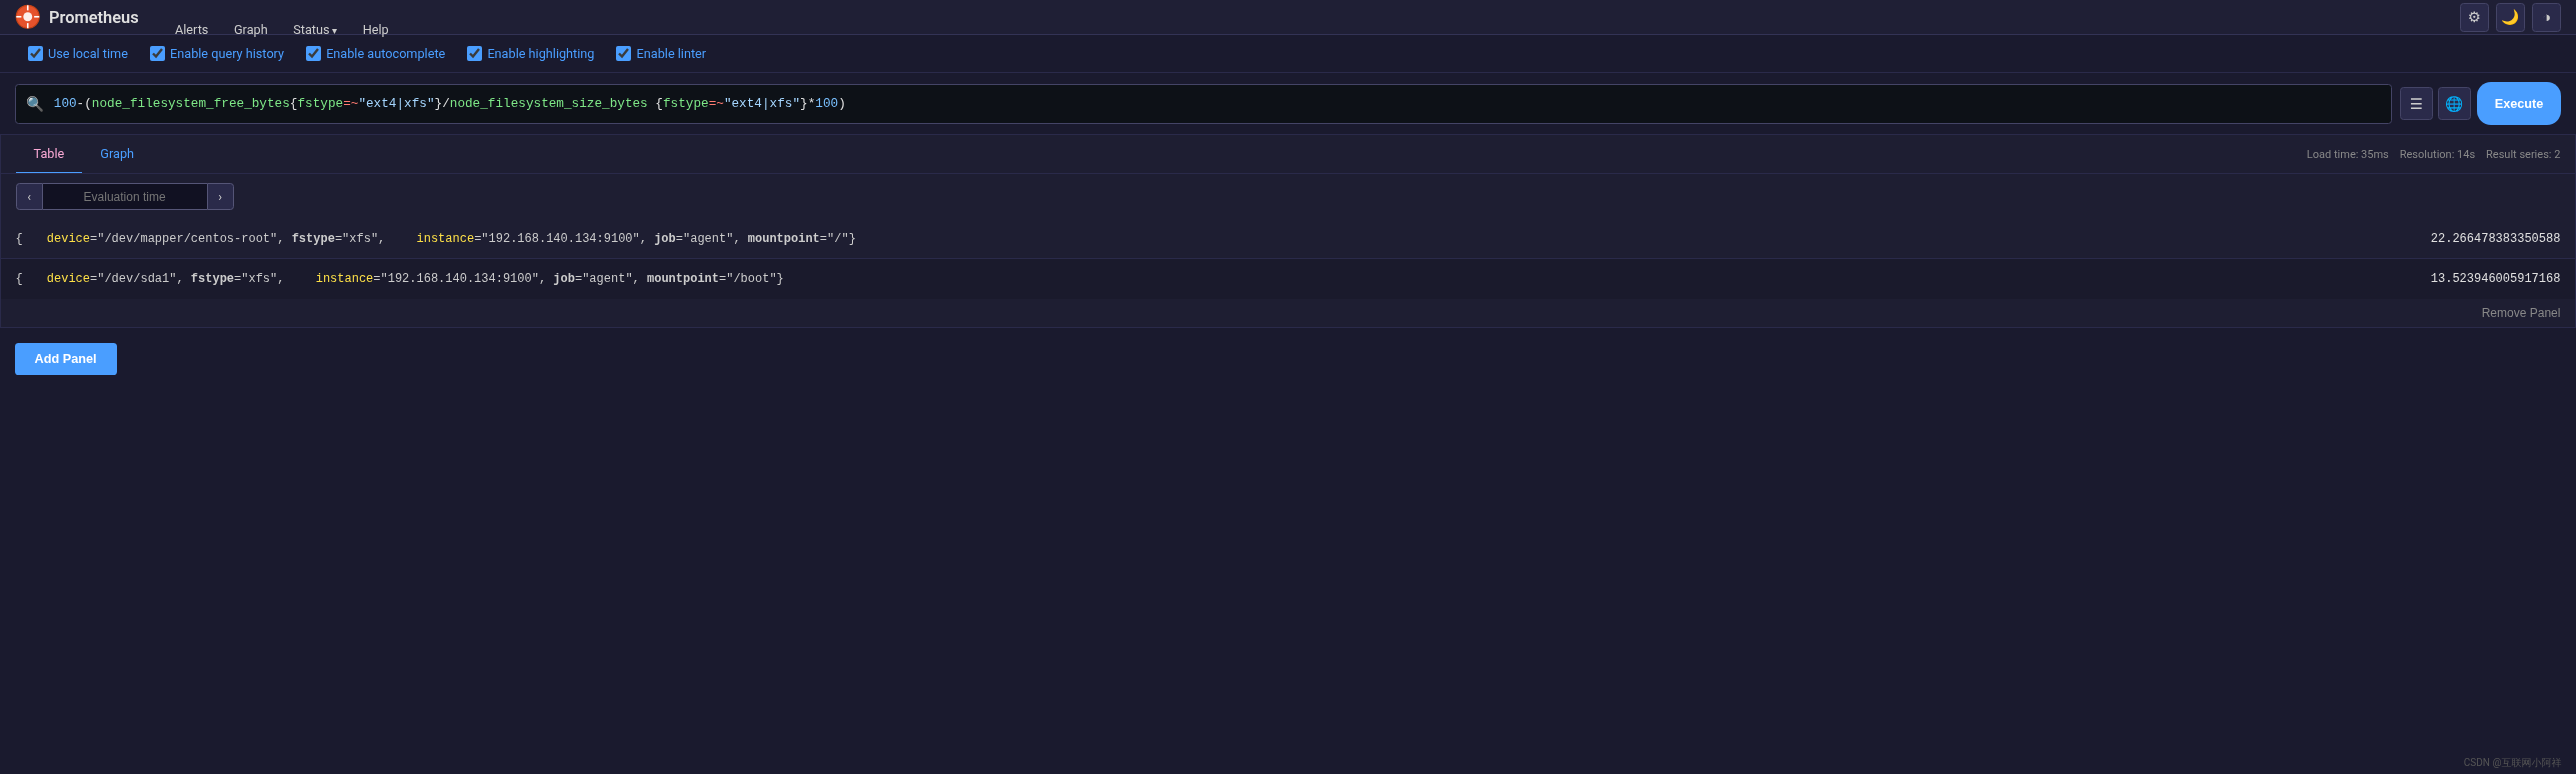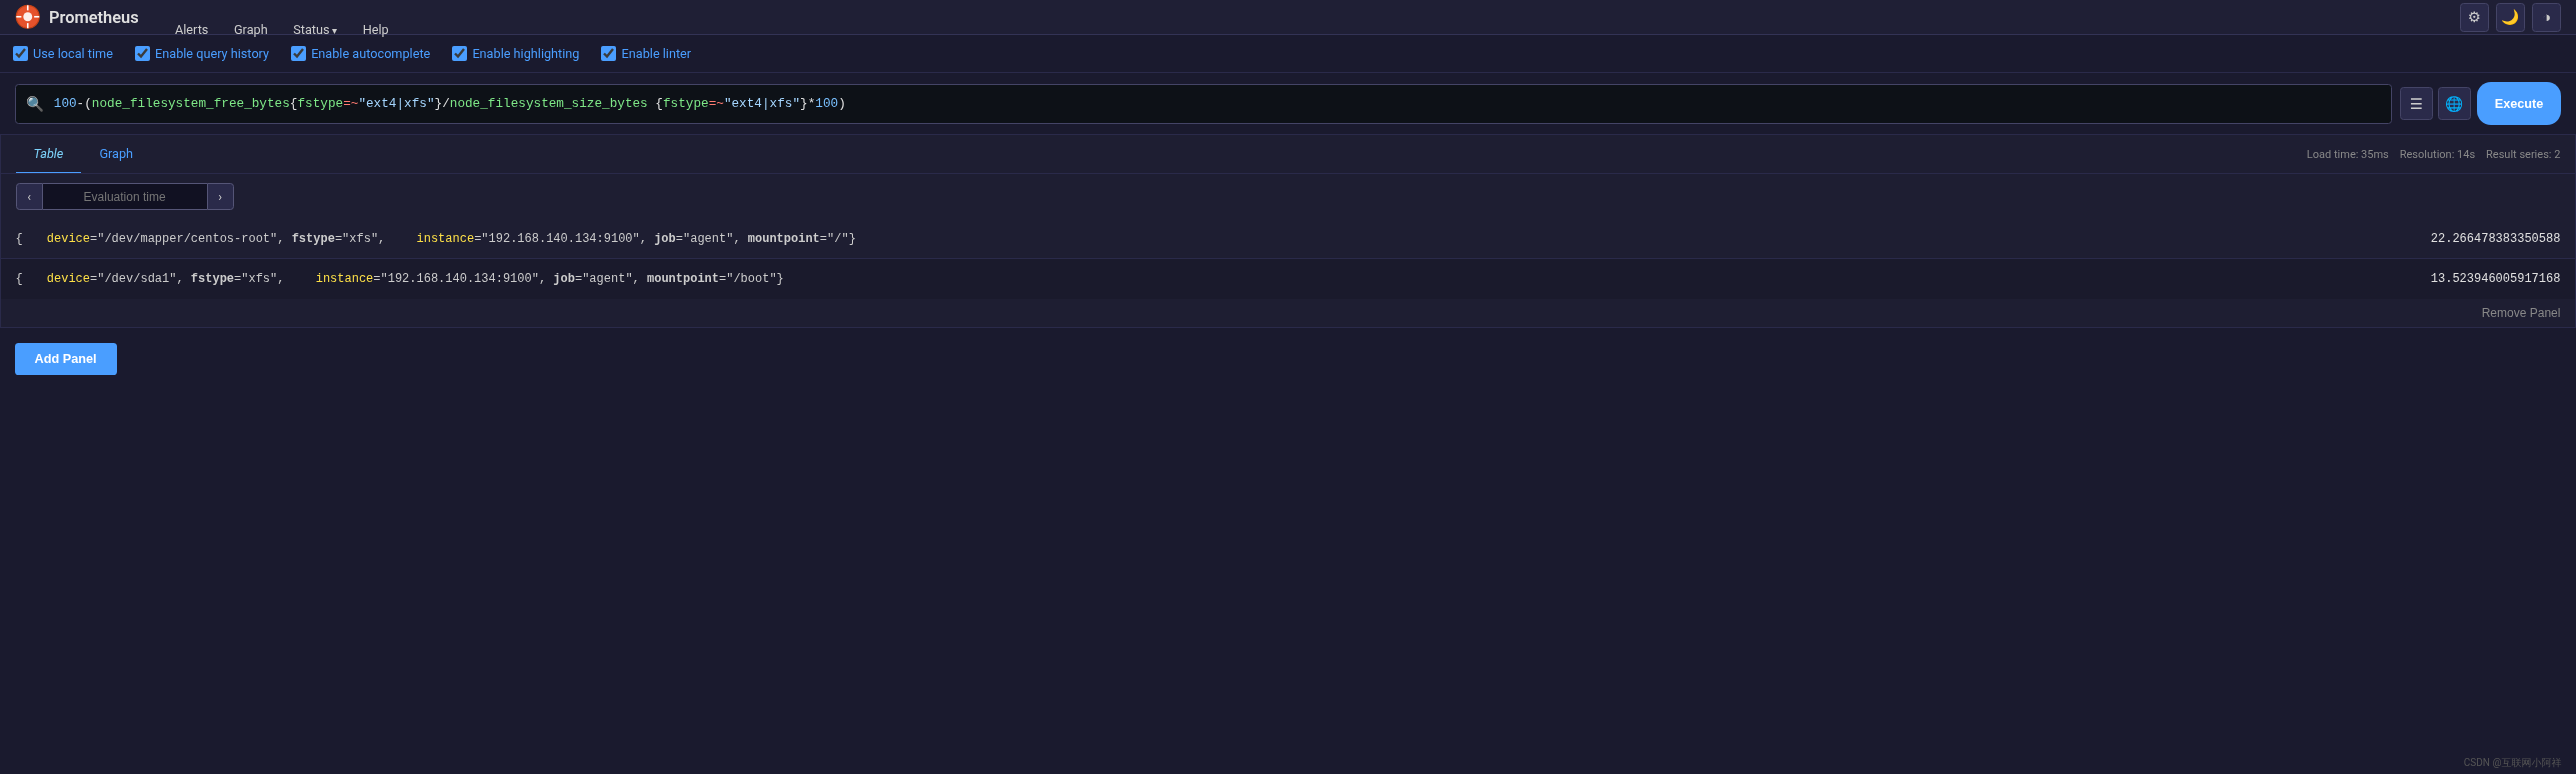--- a/index.html
+++ b/index.html
@@ -70,21 +70,21 @@
       align-items: center;
       justify-content: center;
       cursor: pointer;
       color: #cccccc;
       font-size: 14.6px;
     }
 
     
     .toolbar {
       background-color: #1a1a2e;
-      padding: 11px 13px;
+      padding: 11px 28px;
       display: flex;
       align-items: center;
       gap: 22px;
       border-bottom: 0.9px solid #2a2a4a;
     }
     .checkbox-item {
       display: flex;
       align-items: center;
       gap: 5.5px;
       cursor: pointer;
@@ -191,23 +191,22 @@
       gap: 0;
     }
     .tab {
       padding: 11px 18px;
       cursor: pointer;
       font-size: 12.7px;
       color: #888;
       border-bottom: 1.8px solid transparent;
     }
     .tab.active {
-      color: #7dd3fc;
+      color: #f9a8d4;
       border-bottom: 1.8px solid #4a9eff;
-      font-style: italic;
     }
     .tab-graph {
       color: #4a9eff;
     }
     .tab-meta {
       font-size: 11px;
       color: #888888;
     }
 
     

